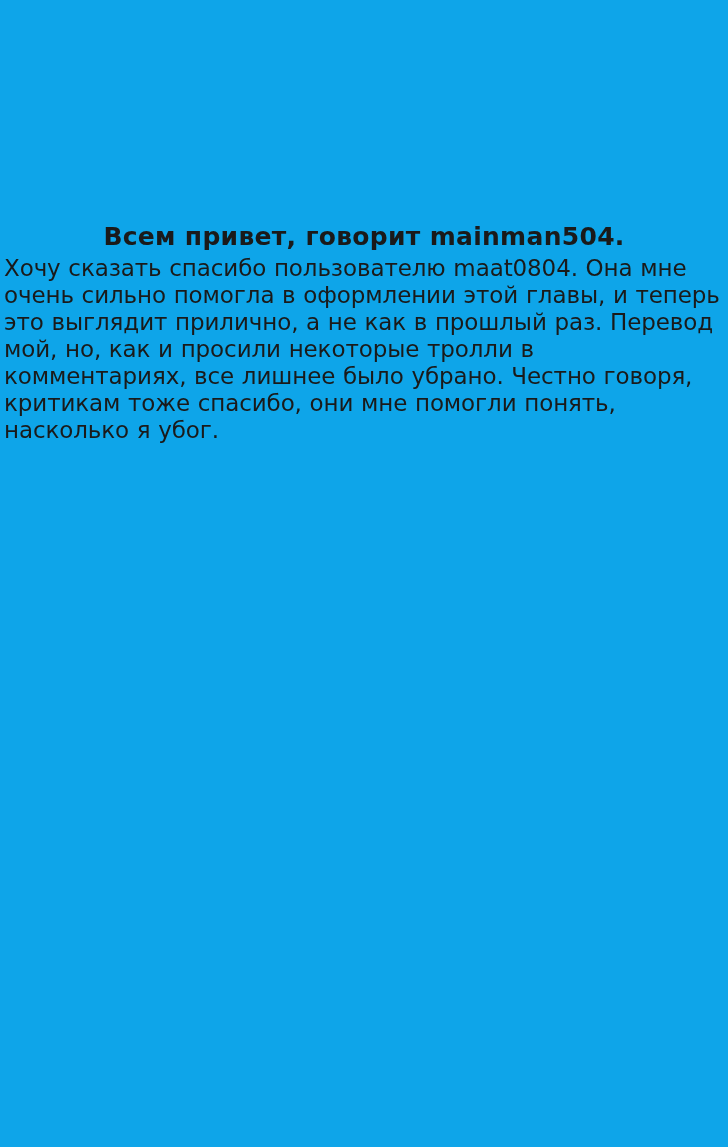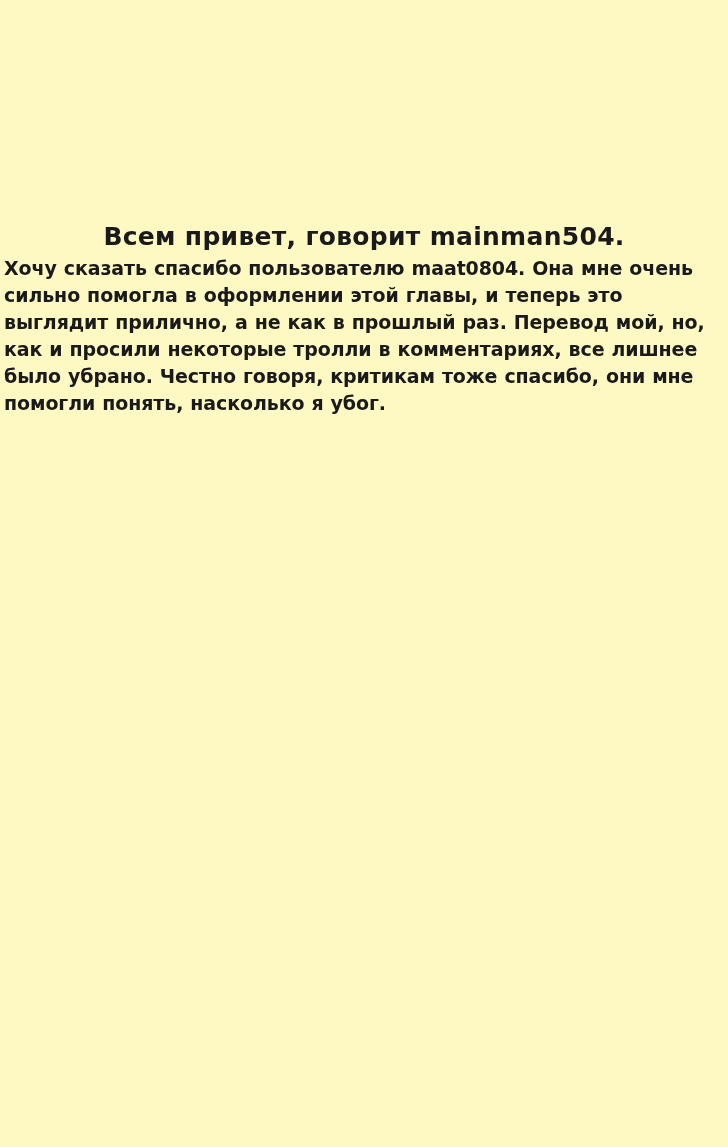--- a/index.html
+++ b/index.html
@@ -11,43 +11,43 @@
     width: 728px;
     height: 1147px;
     overflow: hidden;
     font-family: "DejaVu Sans", sans-serif;
     color: #000000;
   }
   .page {
     position: relative;
     width: 728px;
     height: 1147px;
-    background: #fef9c3;
+    background: #0ea5e9;
   }
   .note-block {
     position: absolute;
     top: 222px;
     left: 0;
     width: 728px;
   }
   .note-title {
     font-family: "DejaVu Sans", sans-serif;
     font-size: 25px;
     font-weight: 700;
     line-height: 30px;
     text-align: center;
     letter-spacing: 0.3px;
     color: #1a1a1a;
     margin: 0 0 3px 0;
     padding: 0 10px;
   }
   .note-body {
     font-family: "DejaVu Sans", sans-serif;
-    font-size: 19px;
-    font-weight: 700;
+    font-size: 23px;
+    font-weight: 400;
     line-height: 27px;
     color: #1a1a1a;
     margin: 0;
     padding: 0 6px 0 4px;
     text-align: left;
     letter-spacing: -0.1px;
     word-spacing: 0.5px;
   }
 </style>
 </head>

